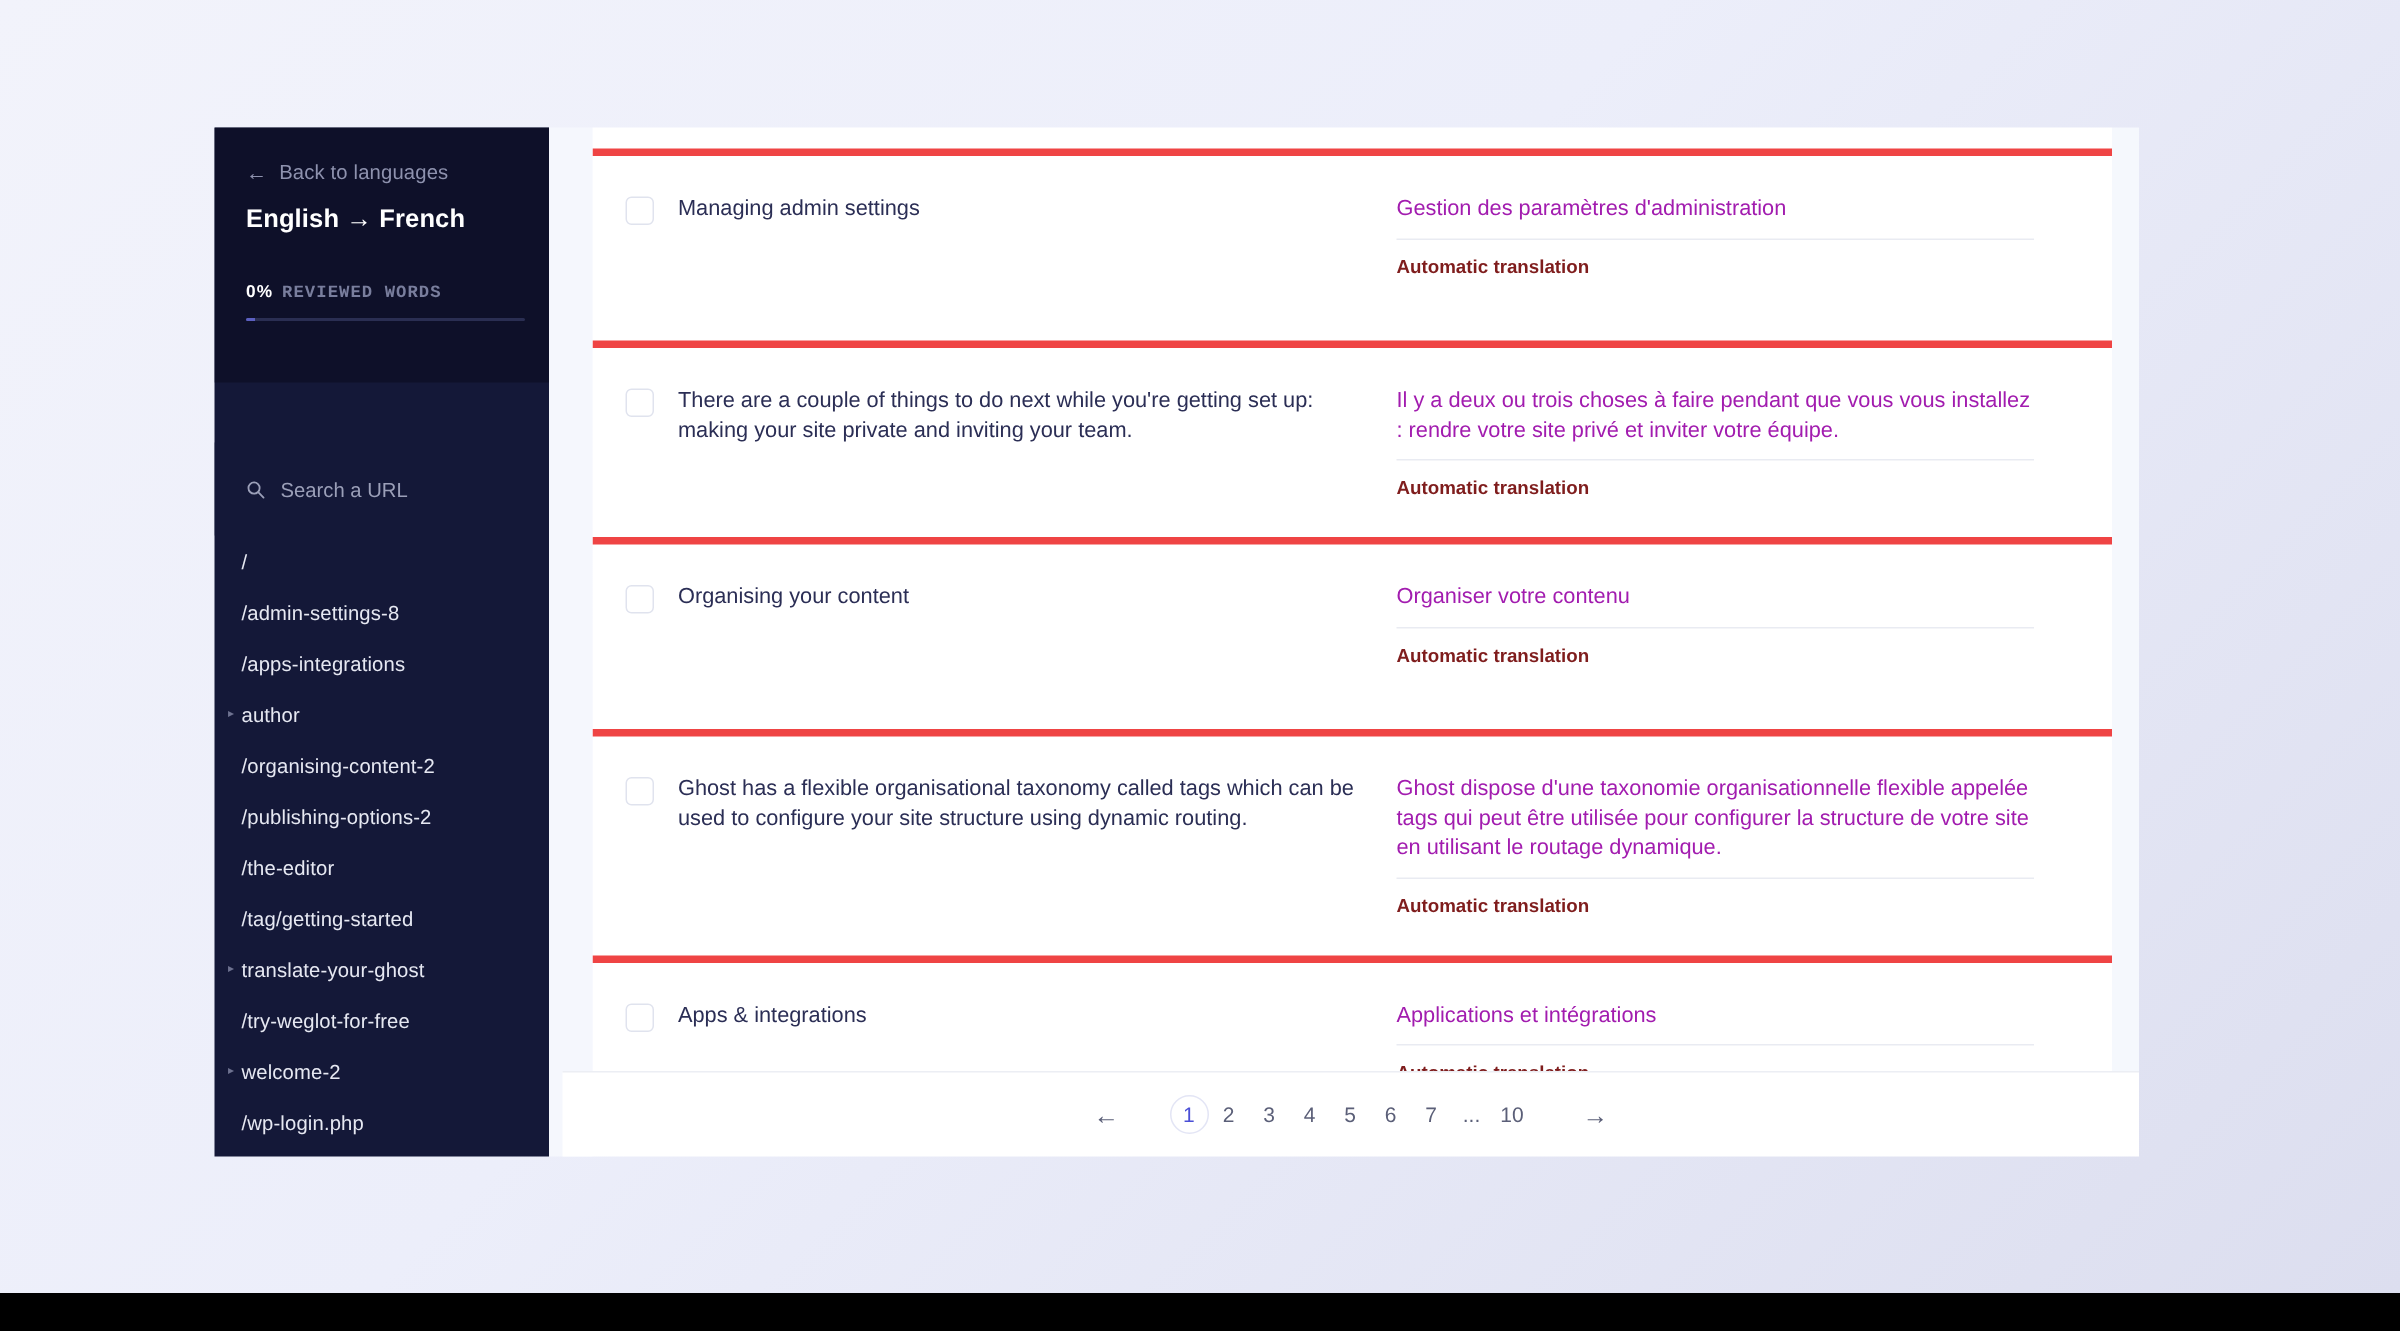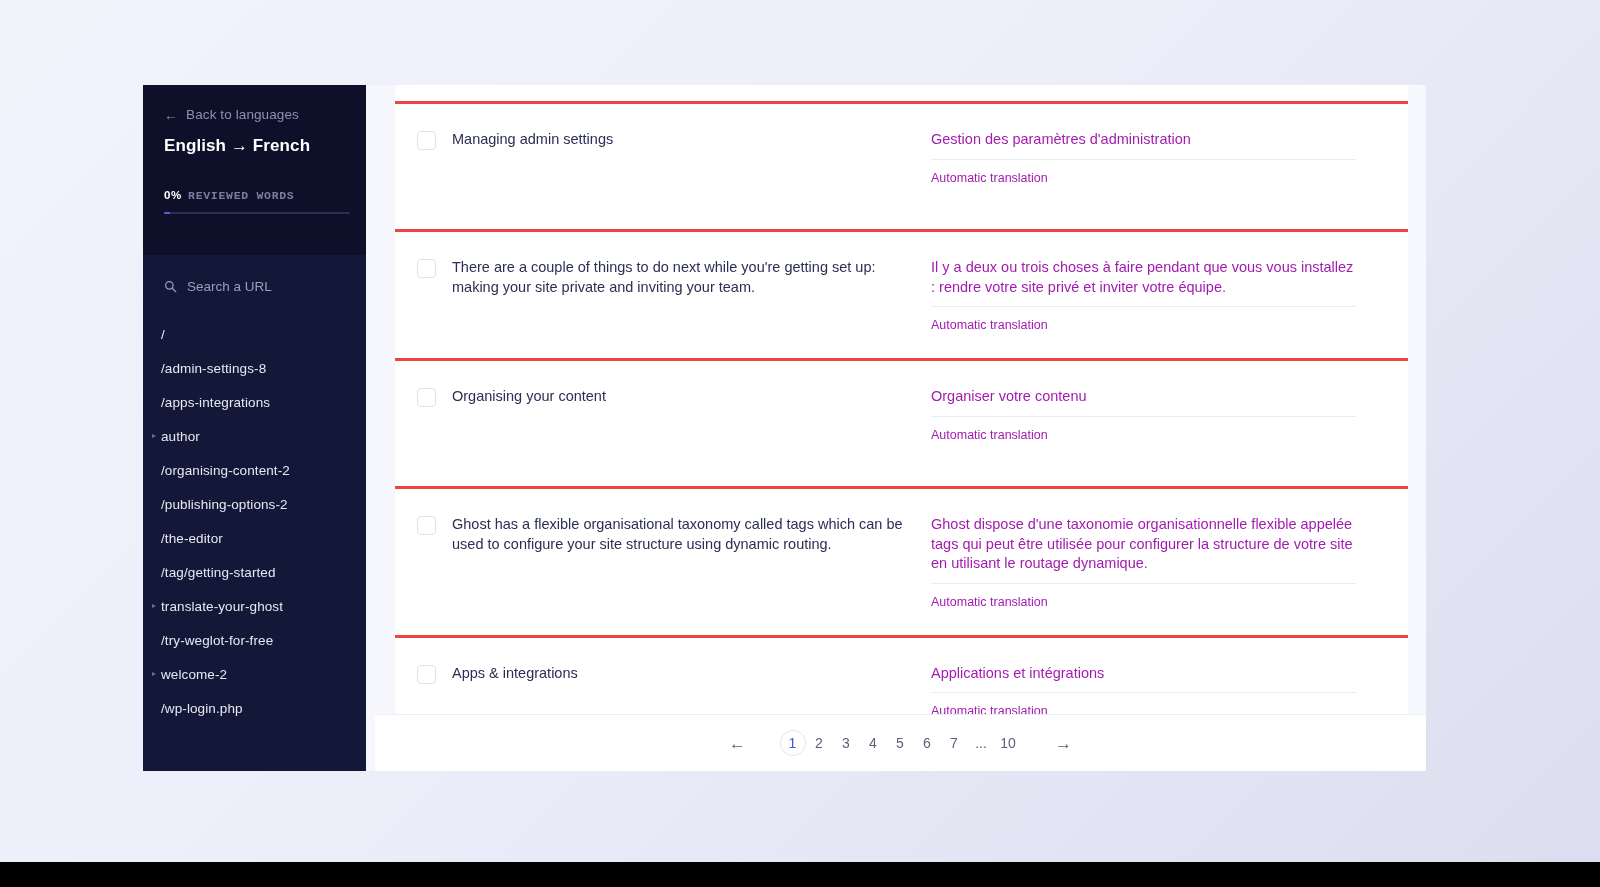--- a/index.html
+++ b/index.html
@@ -98,20 +98,21 @@
   #progress-fill { height: 100%; width: 3%; background: #5b5fc0; }
 
   
   #search-row {
     height: 62px;
     display: flex;
     align-items: center;
     gap: 10px;
     padding: 0 21px;
     background: #141838;
+    margin-top: 40px;
   }
   #search-row .mag { width: 13px; height: 13px; display: block; }
   #search-placeholder {
     color: #9b9fb8;
     font-size: 13.5px;
   }
 
   
   #url-list { padding: 0 0 10px 0; }
   .url-item {
@@ -159,21 +160,21 @@
   
   #scroll-strip {
     position: absolute;
     left: 1265px; top: 0;
     width: 18px; height: 629px;
     background: #f5f8fd;
   }
 
   .seg-row {
     display: flex;
-    border-bottom: 3px solid #ef4444;
+    border-bottom: 5px solid #ef4444;
     padding: 26px 0 26px 0;
     min-height: 128px;
   }
   .seg-row.partial { min-height: 0; height: 19px; padding: 0; }
 
   .seg-left {
     width: 536px;
     flex: 0 0 536px;
     display: flex;
     gap: 16px;
@@ -208,22 +209,23 @@
     font-size: 14.5px;
     line-height: 1.35;
     padding-bottom: 9px;
     border-bottom: 1px solid #e9ebf2;
     max-width: 425px;
     cursor: text;
   }
 
   .seg-meta {
     margin-top: 11px;
-    color: #a21caf;
+    color: #7f1d1d;
     font-size: 12.5px;
+    font-weight: bold;
   }
 
   
   #footer {
     position: absolute;
     left: 232px;
     top: 629px;
     width: 1051px;
     height: 57px;
     background: #ffffff;

